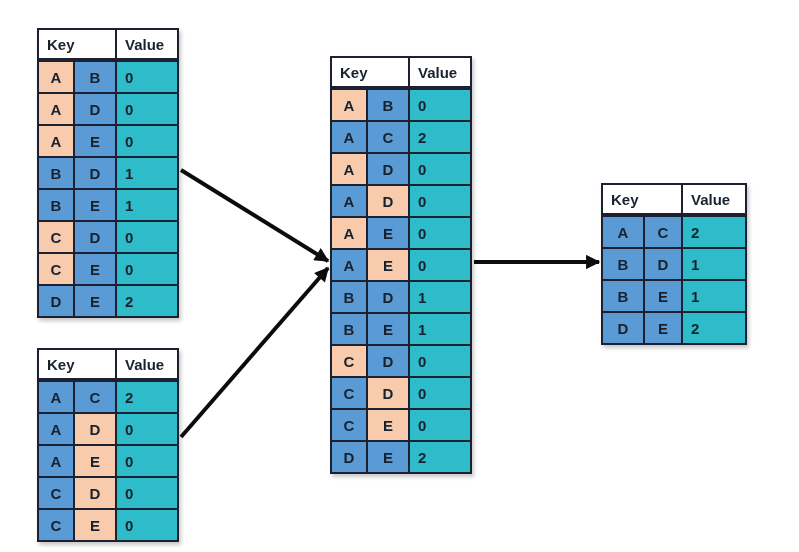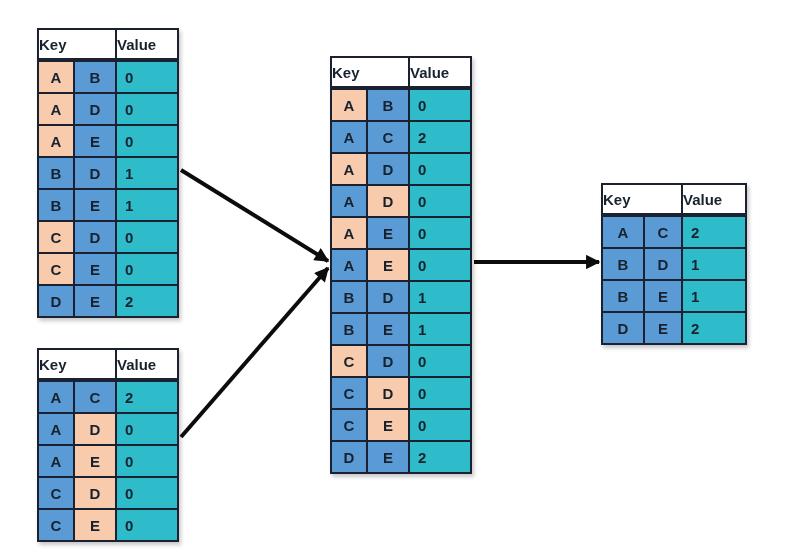--- a/index.html
+++ b/index.html
@@ -27,20 +27,21 @@
     font-size: 15px;
     font-weight: 700;
     color: var(--text, #18222e);
   }
   .kvtable.t4 { grid-template-columns: 40px 36px 62px; }
   .hcell {
     background: var(--header-bg, #ffffff);
     height: 28px;
     display: flex;
     align-items: center;
+    padding-left: 8px;
     box-sizing: border-box;
   }
   .key-h { grid-column: 1 / 3; }
   .cell {
     display: flex;
     align-items: center;
     box-sizing: border-box;
   }
   .cell.keycell { justify-content: center; }
   .cell.valcell { padding-left: 8px; }

